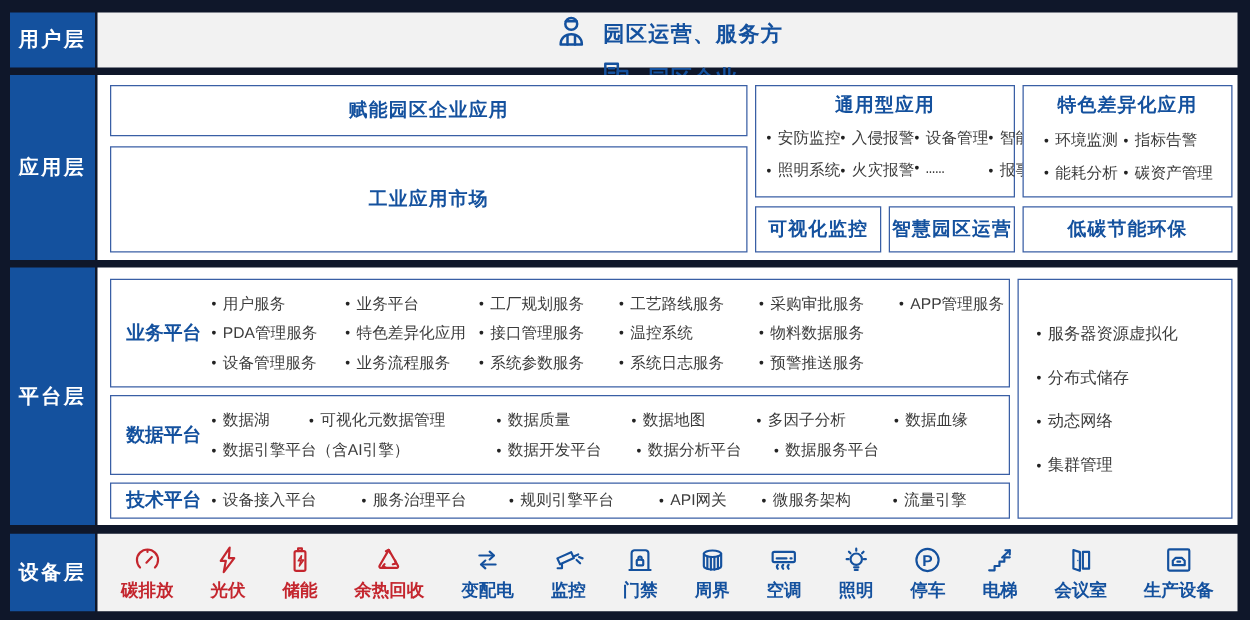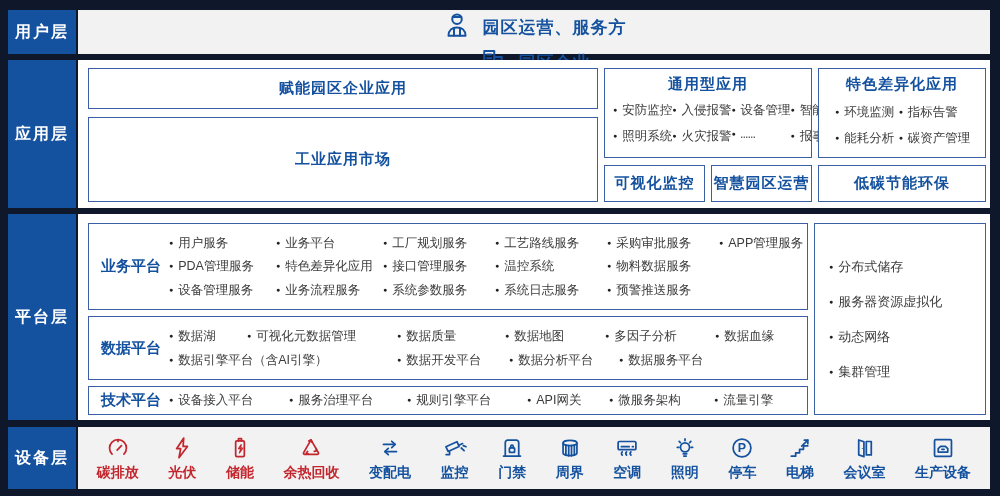--- a/index.html
+++ b/index.html
@@ -229,22 +229,22 @@
             <span class="bi">服务治理平台</span>
             <span class="bi">规则引擎平台</span>
             <span class="bi">API网关</span>
             <span class="bi">微服务架构</span>
             <span class="bi">流量引擎</span>
           </div>
         </div>
       </div>
 
       <div class="bluebox infra-box">
+        <span class="bi">服务器资源虚拟化</span>
         <span class="bi">分布式储存</span>
-        <span class="bi">服务器资源虚拟化</span>
         <span class="bi">动态网络</span>
         <span class="bi">集群管理</span>
       </div>
 
     </div>
   </div>
 
   <div class="layer-row row-device">
     <div class="layer-label">设备层</div>
     <div class="band band-device">

